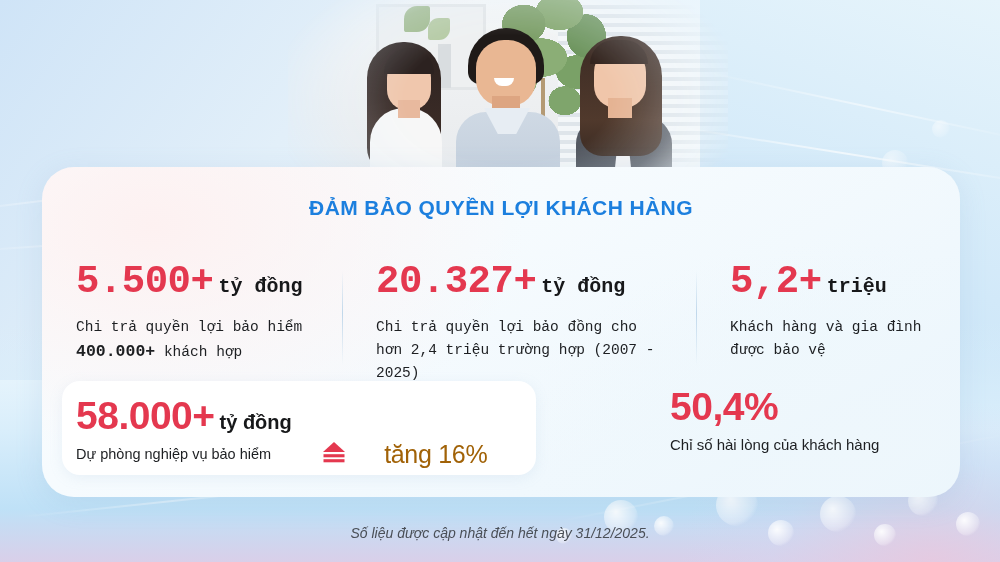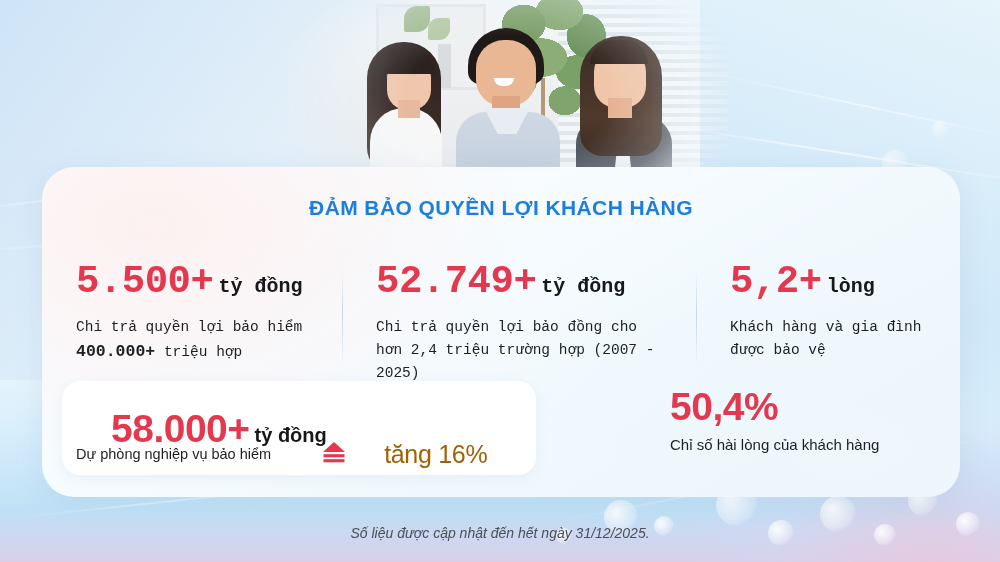--- a/index.html
+++ b/index.html
@@ -143,21 +143,21 @@
 
   
   #stats-row-bottom {
     position:absolute; left:0; top:214px; width:918px; height:100px;
   }
   #stat-card-reserve {
     position:absolute; left:20px; top:0; width:474px; height:94px;
     background:#ffffff; border-radius:18px;
     box-shadow:0 3px 14px rgba(140,170,200,.13);
   }
-  #reserve-headline { position:absolute; left:14px; top:28px; white-space:nowrap; line-height:1;margin-left:35px; }
+  #reserve-headline { position:absolute; left:14px; top:15px; white-space:nowrap; line-height:1; }
   #reserve-row { position:absolute; left:14px; top:58px; display:flex; align-items:center; white-space:nowrap;gap:28px; }
   #reserve-desc { font-size:14.5px; color:#1d1f22; }
   #rise-icon { margin-left:22px; margin-right:9px; display:block; }
   #rise-label { font-size:25px; color:#a16207; letter-spacing:-.3px; }
 
   #stat-satisfaction { position:absolute; left:628px; top:6px; }
   #satisfaction-num { font-size:39px; font-weight:bold; color:#e4384f; line-height:1; letter-spacing:-.5px; }
   #satisfaction-desc { font-size:15px; color:#1d1f22; margin-top:10px; }
 
   
@@ -240,39 +240,39 @@
   <div id="card-title">ĐẢM BẢO QUYỀN LỢI KHÁCH HÀNG</div>
 
   <div id="stats-row-top">
 
     <div class="stat-col c1">
       <div class="stat-headline">
         <span class="big-num">5.500+</span><span class="unit">tỷ đồng</span>
       </div>
       <div class="stat-desc">
         <div>Chi trả quyền lợi bảo hiểm</div>
-        <div><span class="strong">400.000+</span> <span>triệu hợp</span></div>
+        <div><span class="strong">400.000+</span> <span>khách hợp</span></div>
       </div>
     </div>
 
     <div class="stat-col c2">
       <div class="divider"></div>
       <div class="stat-headline">
-        <span class="big-num">52.749+</span><span class="unit">tỷ đồng</span>
+        <span class="big-num">20.327+</span><span class="unit">tỷ đồng</span>
       </div>
       <div class="stat-desc">
         <div>Chi trả quyền lợi bảo đồng cho</div>
         <div>hơn 2,4 triệu trường hợp (2007 - 2025)</div>
       </div>
     </div>
 
     <div class="stat-col c3">
       <div class="divider"></div>
       <div class="stat-headline">
-        <span class="big-num">5,2+</span><span class="unit">lòng</span>
+        <span class="big-num">5,2+</span><span class="unit">triệu</span>
       </div>
       <div class="stat-desc">
         <div>Khách hàng và gia đình</div>
         <div>được bảo vệ</div>
       </div>
     </div>
 
   </div>
 
   <div id="stats-row-bottom">

